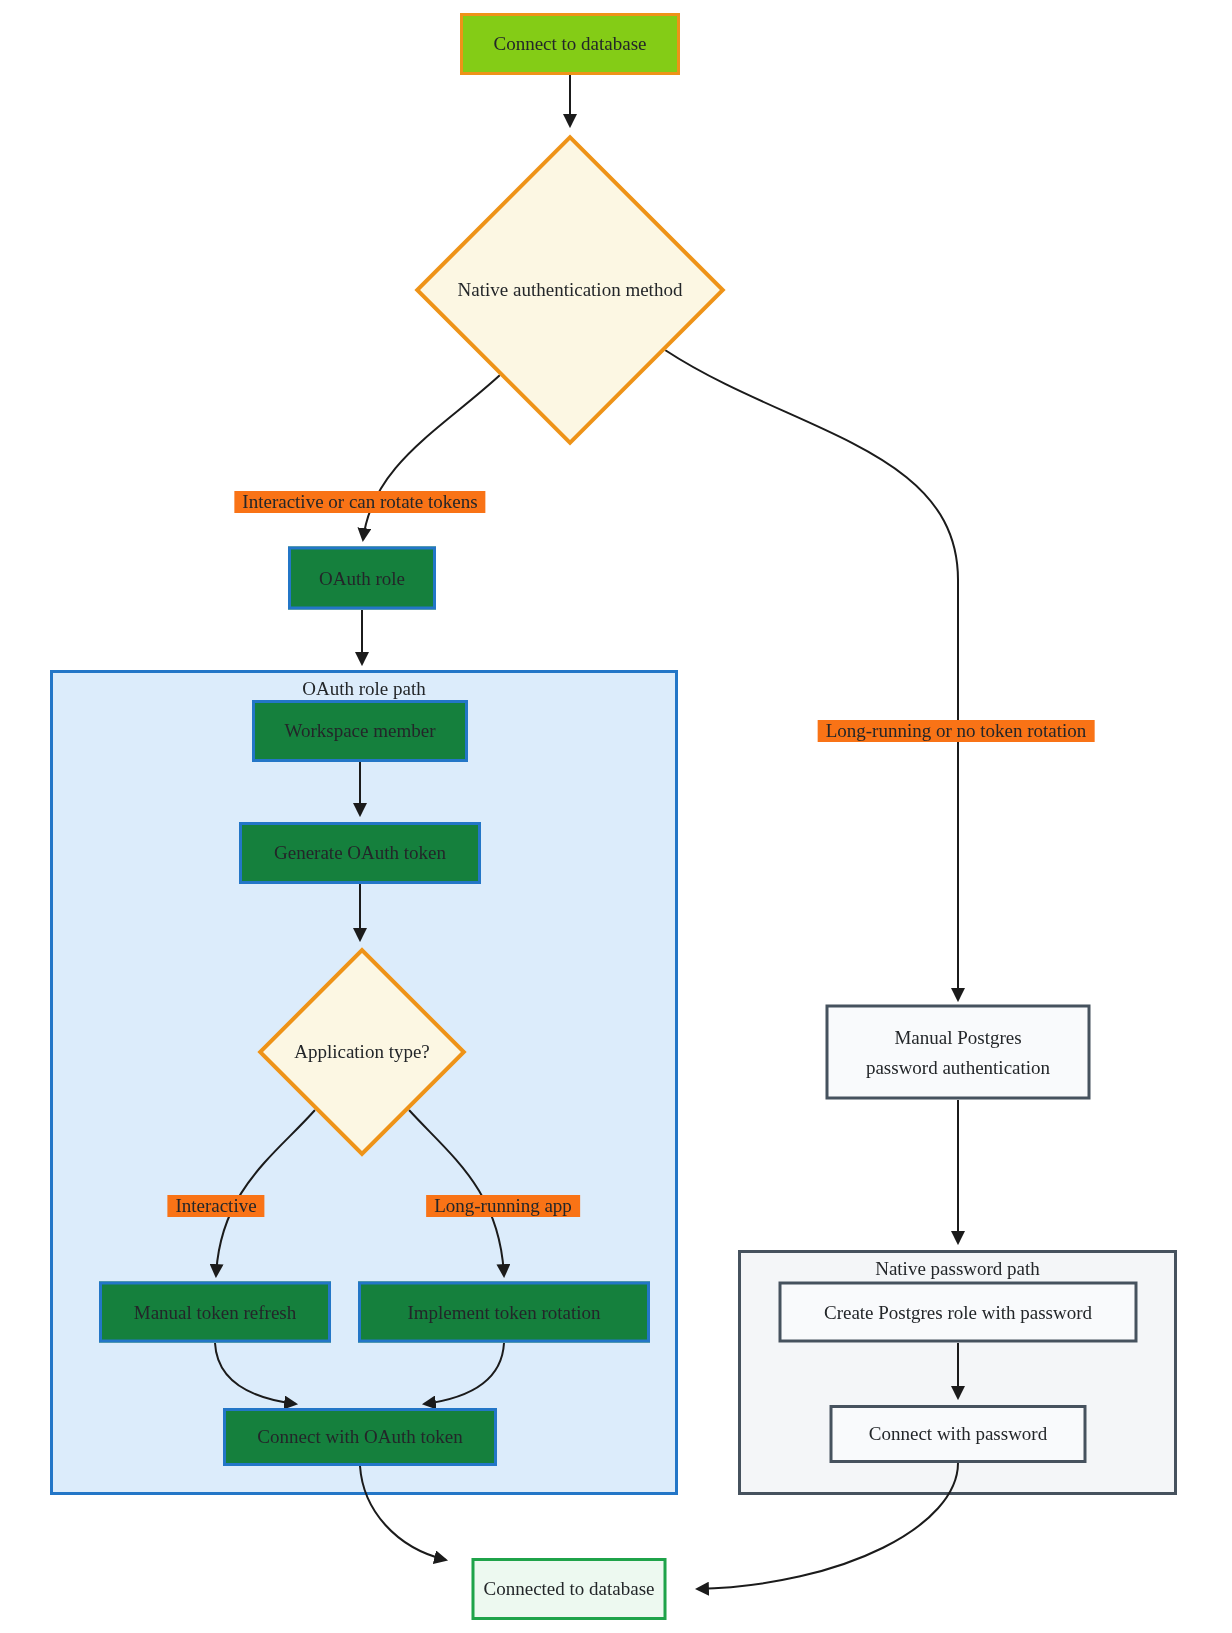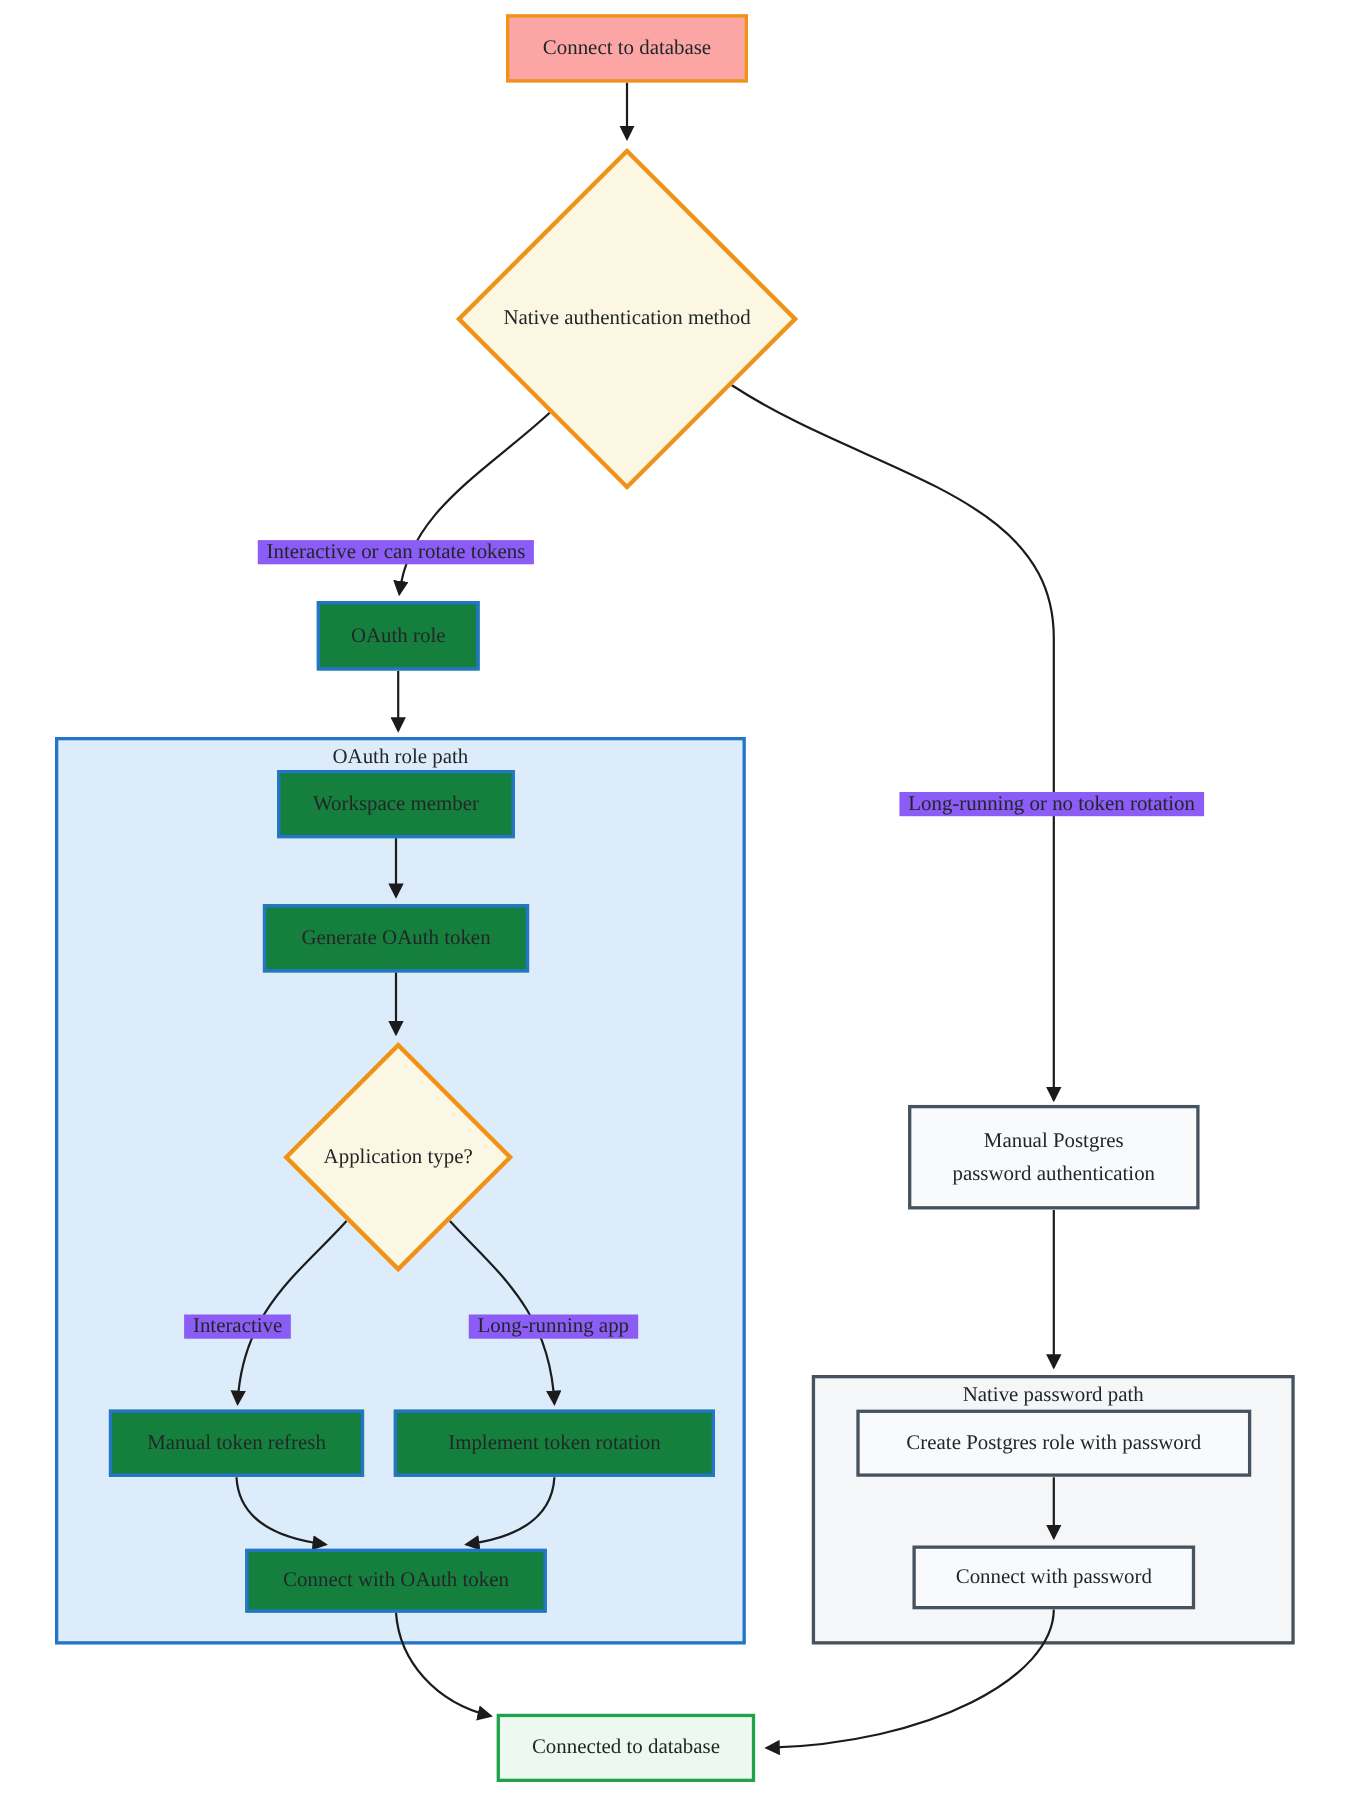--- a/index.html
+++ b/index.html
@@ -25,40 +25,40 @@
   }
   .node{
     position:absolute;z-index:3;
     display:flex;align-items:center;justify-content:center;
     text-align:center;
     border:3px solid;box-sizing:border-box;
     font-size:19px;line-height:1.55;
     transform:translate(-50%,-50%);
     white-space:nowrap;
   }
-  .node.orange{background:#fca5a5;border-color:#ee9318;}
+  .node.orange{background:#84cc16;border-color:#ee9318;}
   .node.blue{background:#15803d;border-color:#2376c7;}
   .node.gray{background:#f9fafc;border-color:#46525e;}
   .node.green{background:#edf9f0;border-color:#1fa34a;}
   .node.multiline{white-space:normal;}
   .diamond{
     position:absolute;z-index:3;
     border:4px solid #ee9318;box-sizing:border-box;
     background:#fcf7e3;
     transform:rotate(45deg);
   }
   .diamond-label{
     position:absolute;z-index:4;
     transform:translate(-50%,-50%);
     font-size:19px;white-space:nowrap;text-align:center;
   }
   .edge-label{
     position:absolute;z-index:5;
     transform:translate(-50%,-50%);
-    background:#8b5cf6;
+    background:#f97316;
     padding:0 8px;
     font-size:19px;white-space:nowrap;
   }
 </style>
 </head>
 <body>
 
 <div id="canvas">
 
   <div class="cluster blue" style="left:50px;top:670px;width:628px;height:825px;"></div>
@@ -133,21 +133,21 @@
   </div>
 
   <div class="node gray" style="left:958px;top:1312px;width:359px;height:61px;">
     <span>Create Postgres role with password</span>
   </div>
 
   <div class="node gray" style="left:958px;top:1434px;width:257px;height:58px;">
     <span>Connect with password</span>
   </div>
 
-  <div class="node green" style="left:569px;top:1589px;width:235px;height:62px;">
+  <div class="node green" style="left:569px;top:1589px;width:195px;height:62px;">
     <span>Connected to database</span>
   </div>
 
   <div class="edge-label" style="left:360px;top:502px;">Interactive or can rotate tokens</div>
   <div class="edge-label" style="left:956px;top:731px;">Long-running or no token rotation</div>
   <div class="edge-label" style="left:216px;top:1206px;">Interactive</div>
   <div class="edge-label" style="left:503px;top:1206px;">Long-running app</div>
 
 </div>
 

